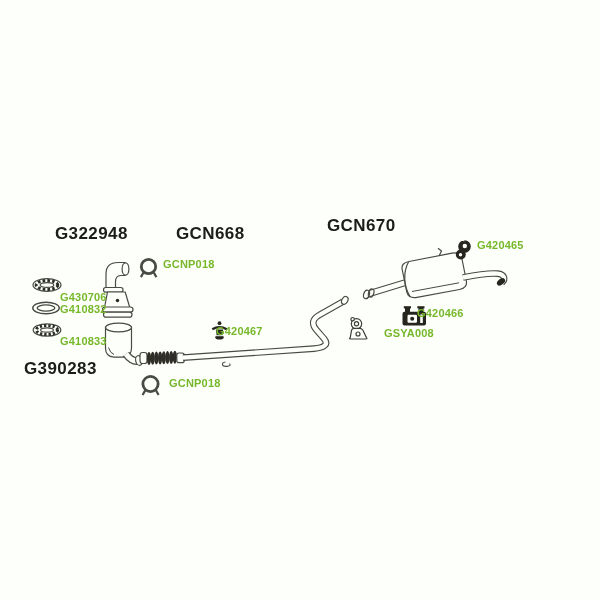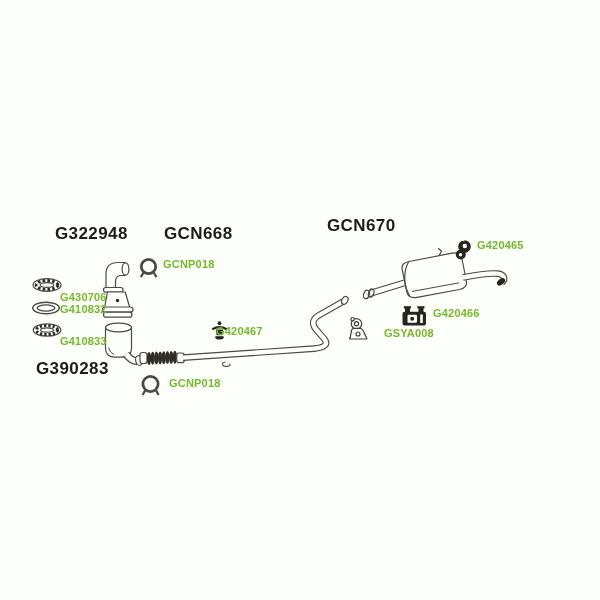--- a/index.html
+++ b/index.html
@@ -132,27 +132,27 @@
     <g fill="#26261f">
       <circle cx="464.5" cy="246.5" r="6.3"></circle>
       <circle cx="460.8" cy="254.5" r="5"></circle>
       <circle cx="464.8" cy="246" r="2.2" fill="#fdfffb"></circle>
       <circle cx="460.5" cy="254.8" r="1.7" fill="#fdfffb"></circle>
       <path d="M458.8,241.2 q3,-1.6 5.6,-.4" stroke="#fdfffb" stroke-width="1" fill="none"></path>
     </g>
   </svg>
 
   <div class="lbl black" style="left:55px;top:225px">G322948</div>
-  <div class="lbl black" style="left:164px;top:225px">GCN668</div>
+  <div class="lbl black" style="left:176px;top:225px">GCN668</div>
   <div class="lbl black" style="left:327px;top:217px">GCN670</div>
-  <div class="lbl black" style="left:36px;top:360px">G390283</div>
+  <div class="lbl black" style="left:24px;top:360px">G390283</div>
 
   <div class="lbl green" style="left:163px;top:259px">GCNP018</div>
   <div class="lbl green" style="left:60px;top:292px">G430706</div>
   <div class="lbl green" style="left:60px;top:304px">G410832</div>
   <div class="lbl green" style="left:60px;top:336px">G410833</div>
   <div class="lbl green" style="left:216px;top:326px">G420467</div>
   <div class="lbl green" style="left:169px;top:378px">GCNP018</div>
   <div class="lbl green" style="left:384px;top:328px">GSYA008</div>
-  <div class="lbl green" style="left:433px;top:308px">G420466</div>
+  <div class="lbl green" style="left:417px;top:308px">G420466</div>
   <div class="lbl green" style="left:477px;top:240px">G420465</div>
 
 </div>
 
 </body></html>

